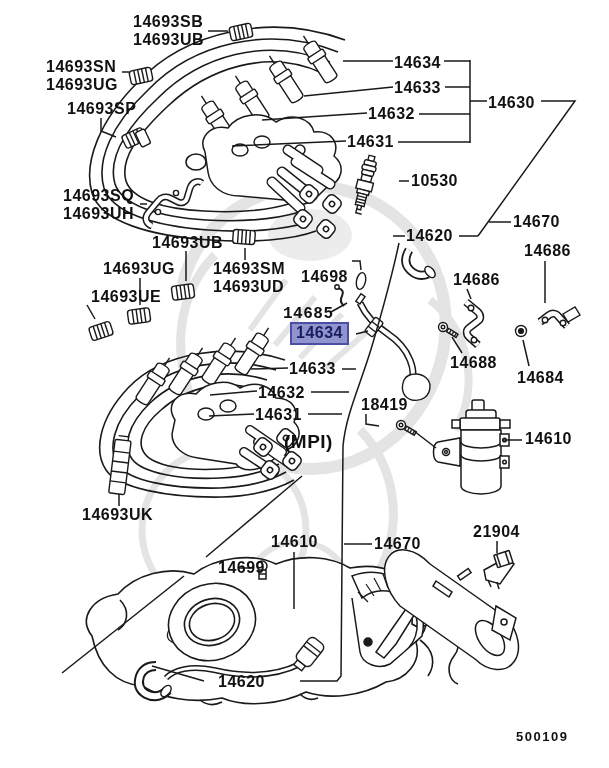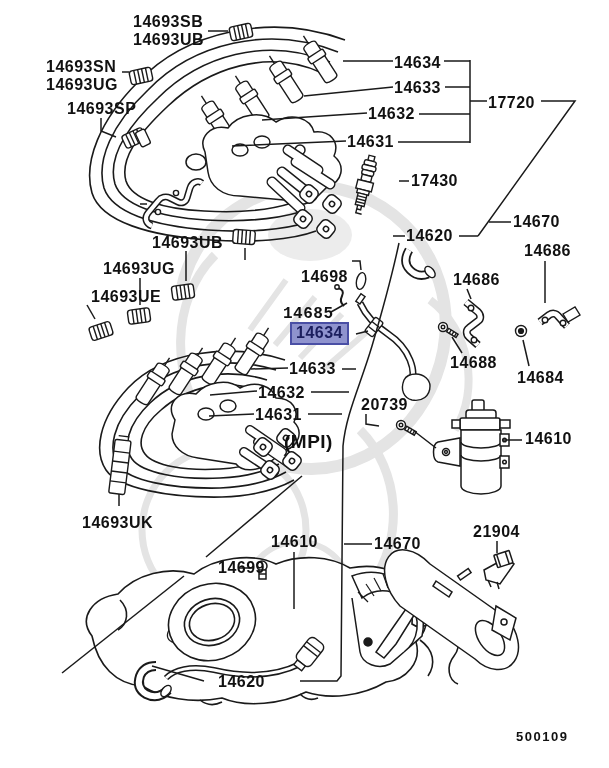--- a/index.html
+++ b/index.html
@@ -347,44 +347,48 @@
 </svg>
 
 <div id="labels">
   <div class="plabel note" style="left:284px;top:433px;">(MPI)</div>
   <div class="plabel code" style="left:516px;top:728px;">500109</div>
 <div class="plabel" style="left: 133px; top: 13px;">14693SB
 14693UB</div>
       <div class="plabel" style="left: 46px; top: 58px;">14693SN
 14693UG</div>
       <div class="plabel" style="left: 67px; top: 100px;">14693SP</div>
+      <div class="plabel" style="left: 63px; top: 187px;">14693SQ
+14693UH</div>
       <div class="plabel" style="left: 152px; top: 234px;">14693UB</div>
       <div class="plabel" style="left: 103px; top: 260px;">14693UG</div>
+      <div class="plabel" style="left: 213px; top: 260px;">14693SM
+14693UD</div>
       <div class="plabel" style="left: 50px; top: 288px; margin-left: 41px;">14693UE</div>
       <div class="plabel" style="left: 394px; top: 54px;">14634</div>
       <div class="plabel" style="left: 394px; top: 79px;">14633</div>
       <div class="plabel" style="left: 368px; top: 105px;">14632</div>
       <div class="plabel" style="left: 347px; top: 133px;">14631</div>
-      <div class="plabel" style="left: 488px; top: 94px;">17720</div>
-      <div class="plabel" style="left: 411px; top: 172px;">17430</div>
+      <div class="plabel" style="left: 488px; top: 94px;">14630</div>
+      <div class="plabel" style="left: 411px; top: 172px;">10530</div>
       <div class="plabel" style="left: 513px; top: 213px;">14670</div>
       <div class="plabel" style="left: 406px; top: 227px;">14620</div>
       <div class="plabel" style="left: 301px; top: 268px;">14698</div>
       <div class="plabel" style="left: 283px; top: 305px; font-family: Liberation Mono, monospace;">14685</div>
       <div class="plabel highlight" style="left: 296px; top: 326px;">14634</div>
       <div class="plabel" style="left: 289px; top: 360px;">14633</div>
       <div class="plabel" style="left: 258px; top: 384px;">14632</div>
       <div class="plabel" style="left: 255px; top: 406px;">14631</div>
       <div class="plabel" style="left: 453px; top: 271px;">14686</div>
       <div class="plabel" style="left: 524px; top: 242px;">14686</div>
       <div class="plabel" style="left: 450px; top: 354px;">14688</div>
       <div class="plabel" style="left: 517px; top: 369px;">14684</div>
-      <div class="plabel" style="left: 361px; top: 396px;">20739</div>
+      <div class="plabel" style="left: 361px; top: 396px;">18419</div>
       <div class="plabel" style="left: 525px; top: 430px;">14610</div>
       <div class="plabel" style="left: 473px; top: 523px;">21904</div>
       <div class="plabel" style="left: 374px; top: 535px;">14670</div>
       <div class="plabel" style="left: 271px; top: 533px;">14610</div>
       <div class="plabel" style="left: 186px; top: 559px; margin-left: 32px;">14699</div>
-      <div class="plabel" style="left: 82px; top: 506px; margin-top: 8px;">14693UK</div>
+      <div class="plabel" style="left: 82px; top: 506px;">14693UK</div>
       <div class="plabel" style="left: 218px; top: 673px;">14620</div>
     </div>
 
 </div>
 
 </body></html>

